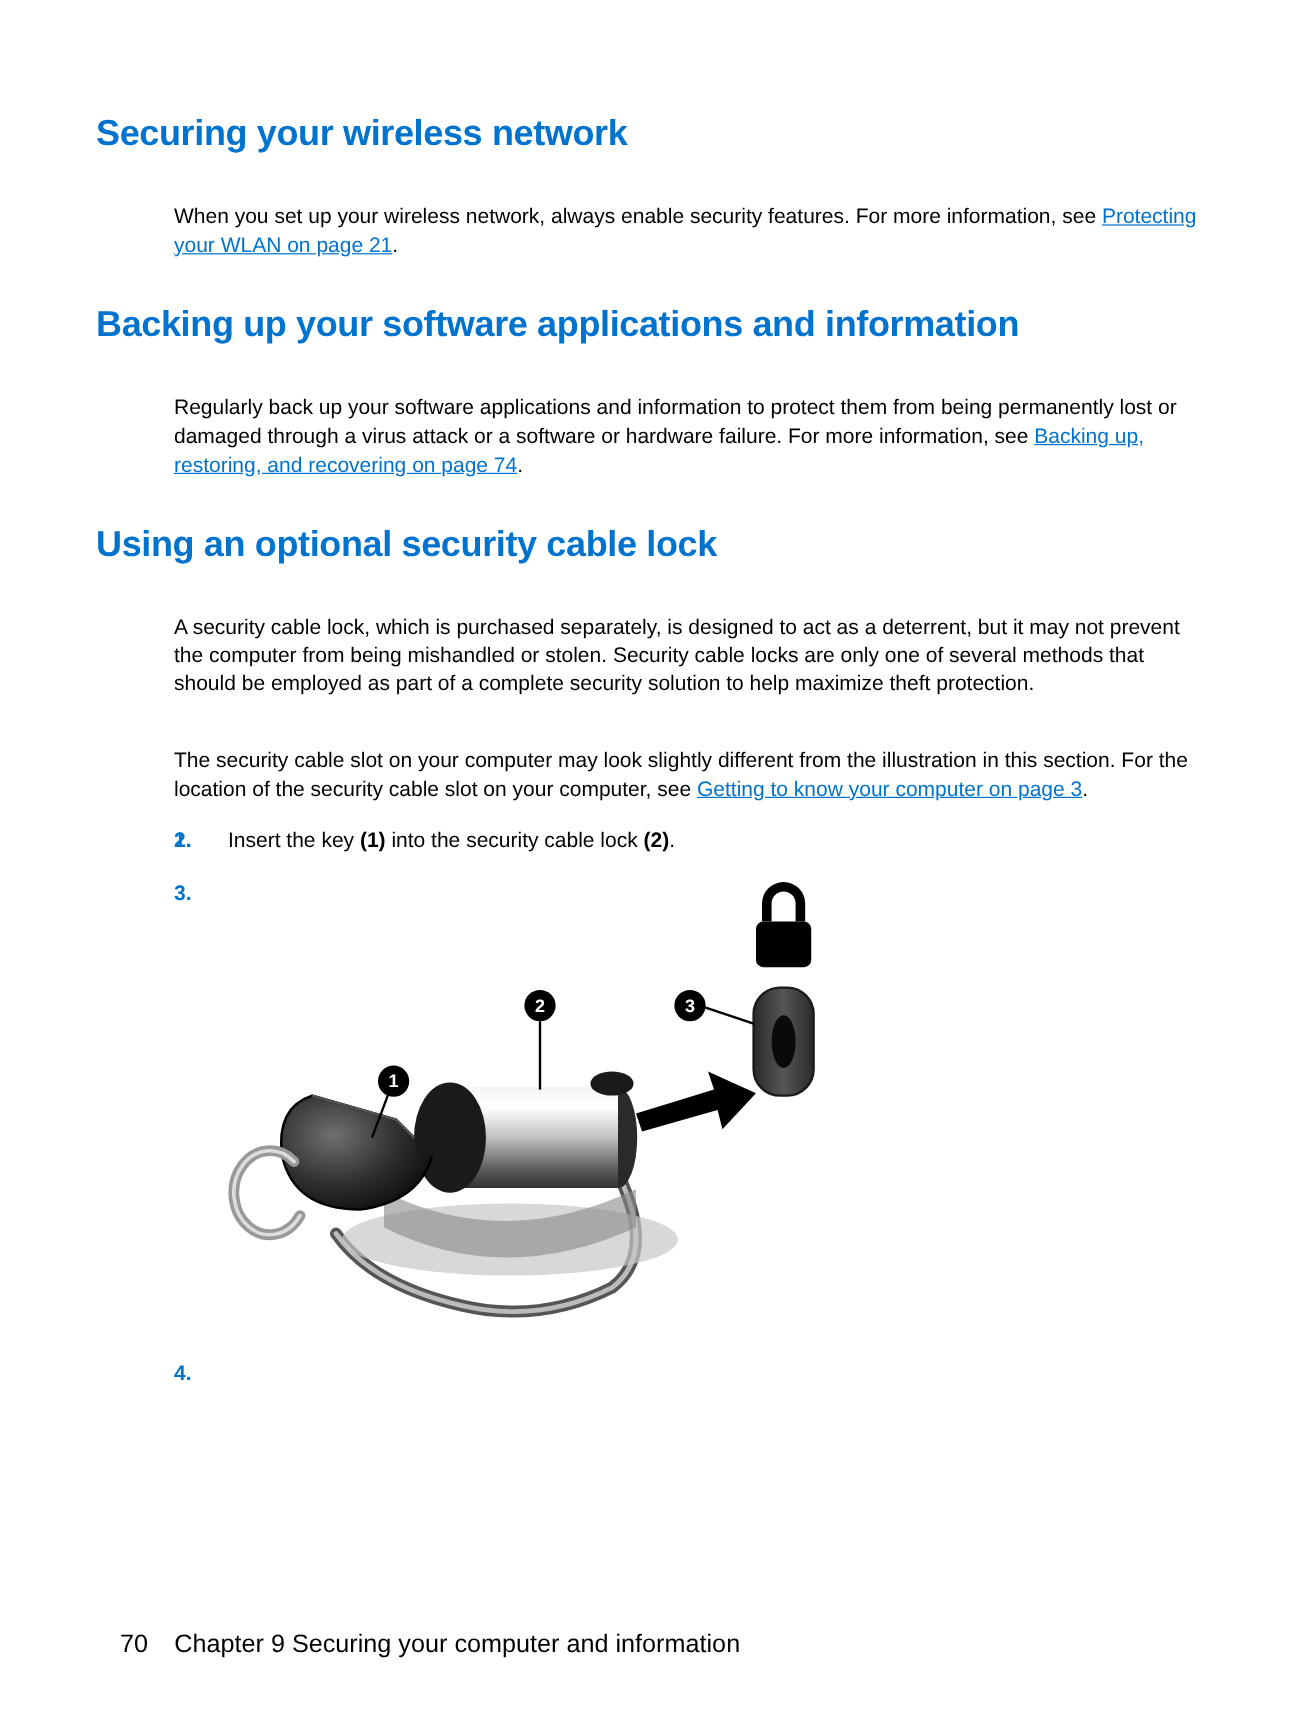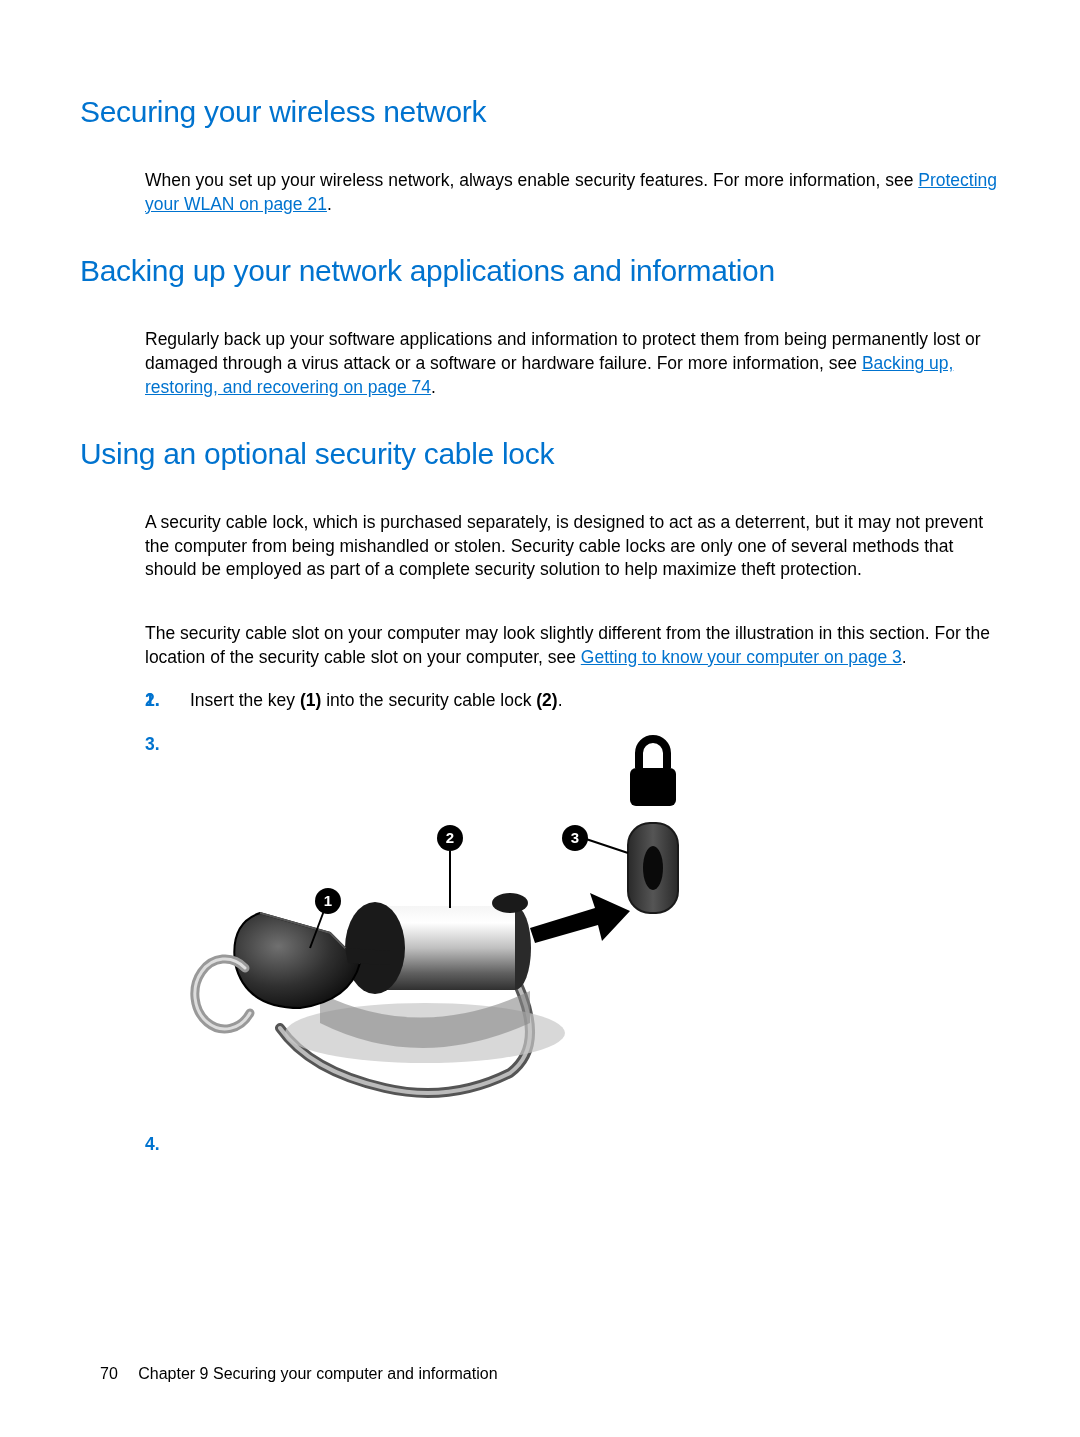--- a/index.html
+++ b/index.html
@@ -10,21 +10,21 @@
     body {
       font-family: Arial, Helvetica, sans-serif;
       background: #ffffff;
       width: 1080px;
       height: 1437px;
       position: relative;
       padding: 95px 80px 60px 80px;
     }
     .heading {
       color: #0073cf;
-      font-weight: normal;
+      font-weight: bold;
       font-size: 30px;
       margin-bottom: 18px;
       letter-spacing: -0.3px;
     }
     .body-text {
       color: #000000;
       font-size: 17.5px;
       line-height: 1.35;
       margin-left: 65px;
       margin-bottom: 18px;
@@ -66,39 +66,39 @@
       margin-top: 20px;
       margin-bottom: 30px;
     }
     .figure-svg {
       display: block;
     }
     .footer {
       position: absolute;
       bottom: 54px;
       left: 100px;
-      font-size: 16px;
+      font-size: 21px;
       color: #000000;
     }
     .footer .page-num {
       margin-right: 16px;
     }
   </style>
 </head>
 <body>
 
 <div class="section">
   <h2 class="heading">Securing your wireless network</h2>
   <p class="body-text">
     <span>When you set up your wireless network, always enable security features. For more information, see </span><a class="link">Protecting your WLAN on page 21</a><span>.</span>
   </p>
 </div>
 
 <div class="section">
-  <h2 class="heading">Backing up your network applications and information</h2>
+  <h2 class="heading">Backing up your software applications and information</h2>
   <p class="body-text">
     <span>Regularly back up your software applications and information to protect them from being permanently lost or damaged through a virus attack or a software or hardware failure. For more information, see </span><a class="link">Backing up, restoring, and recovering on page 74</a><span>.</span>
   </p>
 </div>
 
 <div class="section">
   <h2 class="heading">Using an optional security cable lock</h2>
   <p class="body-text">A security cable lock, which is purchased separately, is designed to act as a deterrent, but it may not prevent the computer from being mishandled or stolen. Security cable locks are only one of several methods that should be employed as part of a complete security solution to help maximize theft protection.</p>
   <p class="body-text">
     <span>The security cable slot on your computer may look slightly different from the illustration in this section. For the location of the security cable slot on your computer, see </span><a class="link">Getting to know your computer on page 3</a><span>.</span>

